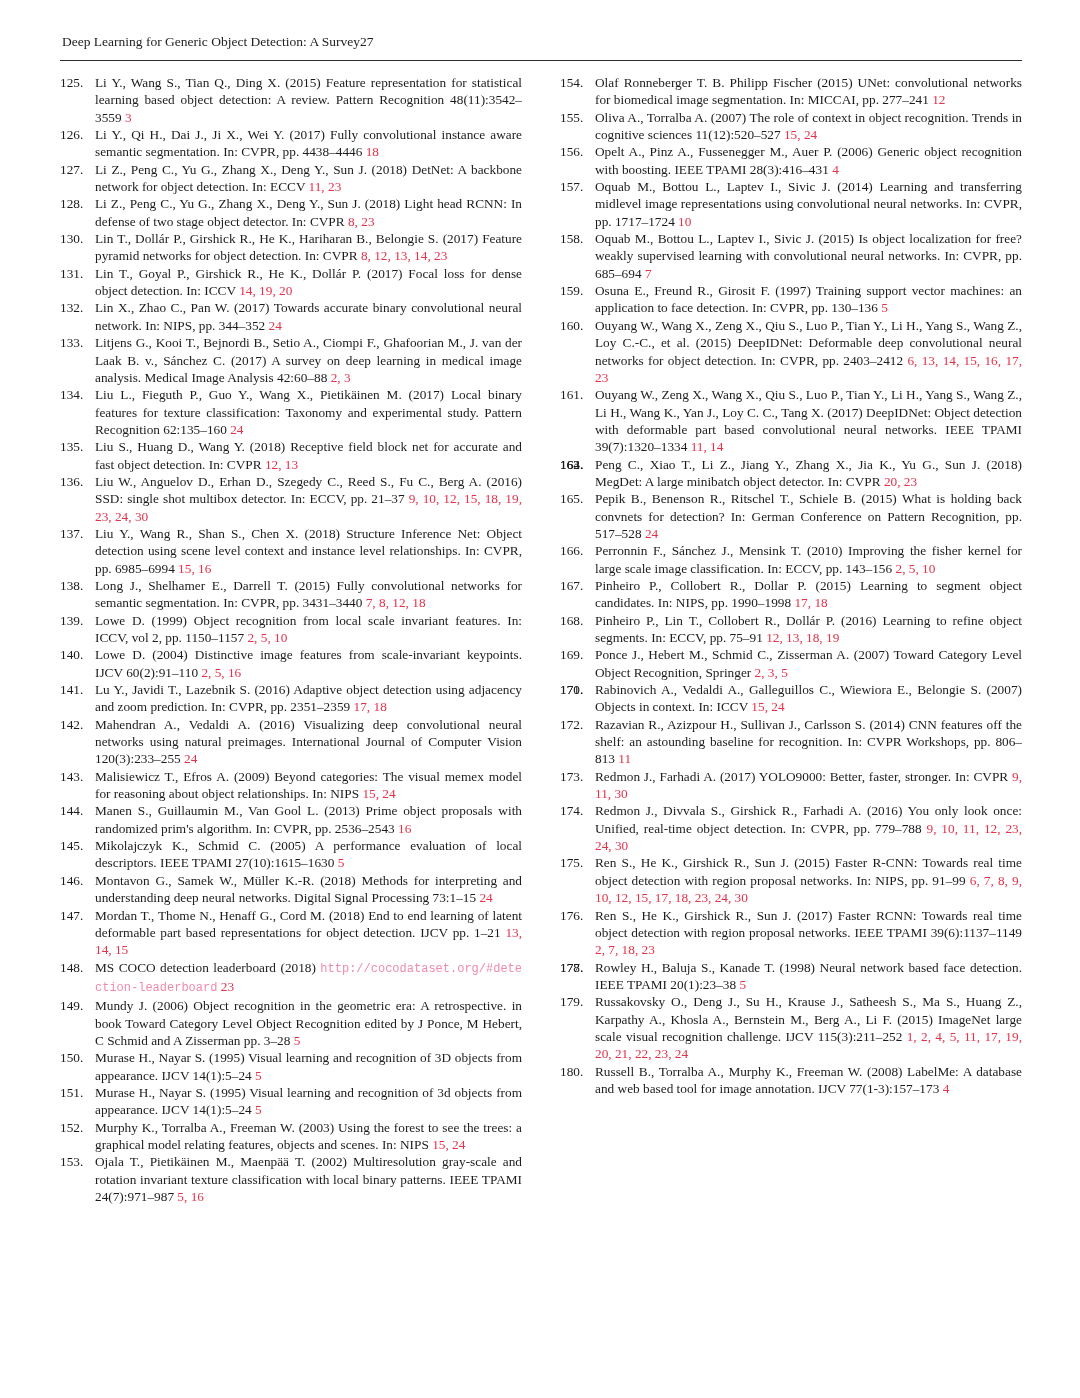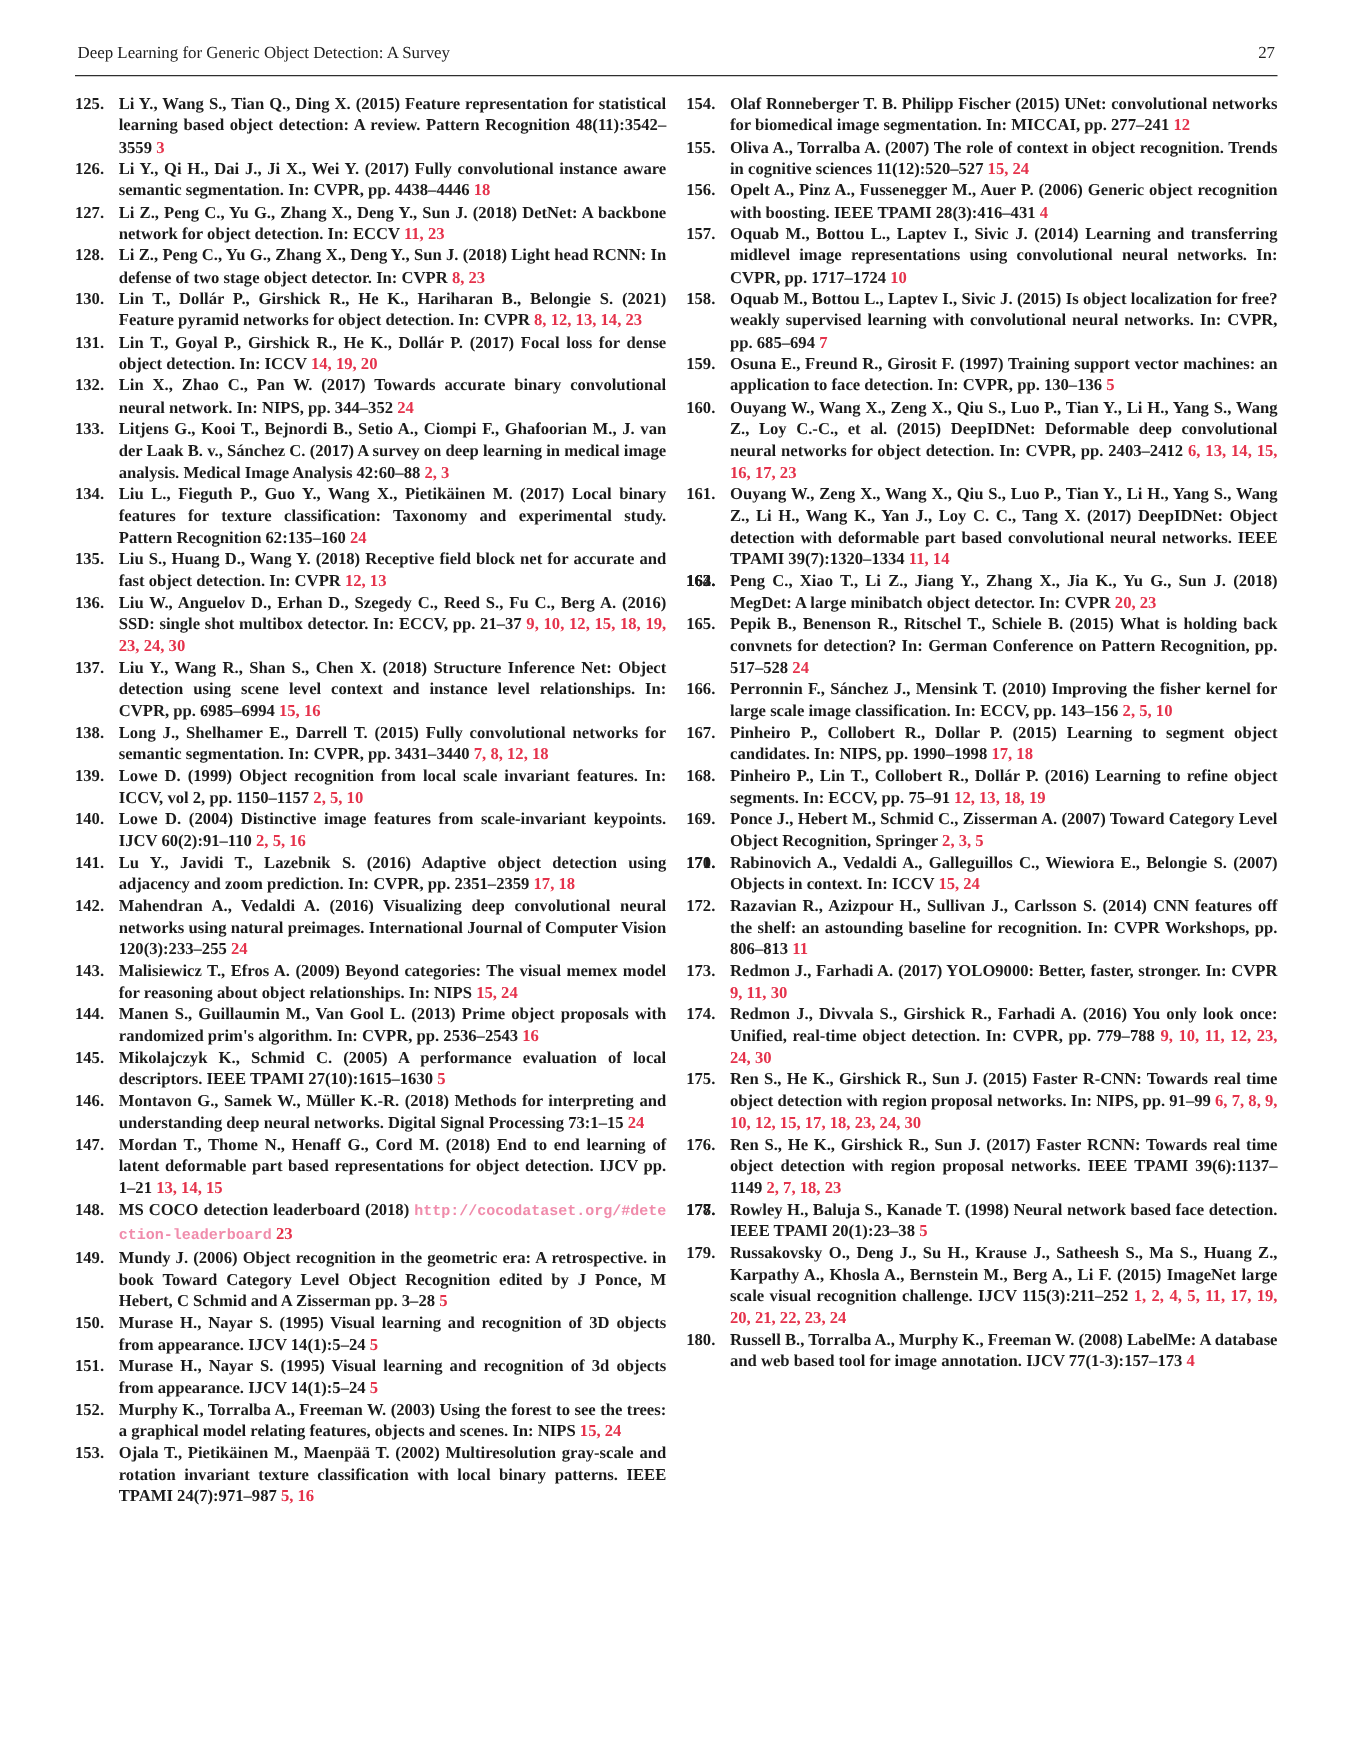--- a/index.html
+++ b/index.html
@@ -7,34 +7,32 @@
   body {
     width: 1080px;
     height: 1398px;
     font-family: "Liberation Serif", "DejaVu Serif", serif;
     color: #1c1c1c;
     overflow: hidden;
   }
   .page { padding: 30px 58px 0 60px; }
   .page-header {
     display: flex;
-    justify-content: space-between;
     align-items: baseline;
     font-size: 13.5px;
     color: #222;
     padding: 4px 2px 10px 2px;
   }
   .header-rule {
     border-bottom: 1px solid #2e2e2e;
     margin: 0 0 13px 0;
   }
   .columns {
     display: flex;
-    gap: 16px;
-    font-weight: bold;
+    gap: 38px;
   }
   .col { flex: 1 1 0; min-width: 0; }
   .ref {
     position: relative;
     padding-left: 35px;
     text-align: justify;
     font-size: 13.3px;
     line-height: 17.35px;
     color: #1c1c1c;
     hyphens: auto;
@@ -61,21 +59,21 @@
     <span>Deep Learning for Generic Object Detection: A Survey</span>
     <span>27</span>
   </header>
   <div class="header-rule"></div>
   <div class="columns">
     <div class="col">
         <div class="ref"><span class="ref-num">125.</span><span><span>Li Y., Wang S., Tian Q., Ding X. (2015) Feature representation for statistical learning based object detection: A review. Pattern Recognition 48(11):3542–3559 </span><span class="cite-link">3</span></span></div>
         <div class="ref"><span class="ref-num">126.</span><span><span>Li Y., Qi H., Dai J., Ji X., Wei Y. (2017) Fully convolutional instance aware semantic segmentation. In: CVPR, pp. 4438–4446 </span><span class="cite-link">18</span></span></div>
         <div class="ref"><span class="ref-num">127.</span><span><span>Li Z., Peng C., Yu G., Zhang X., Deng Y., Sun J. (2018) DetNet: A backbone network for object detection. In: ECCV </span><span class="cite-link">11, 23</span></span></div>
         <div class="ref"><span class="ref-num">128.</span><span><span>Li Z., Peng C., Yu G., Zhang X., Deng Y., Sun J. (2018) Light head RCNN: In defense of two stage object detector. In: CVPR </span><span class="cite-link">8, 23</span></span></div>
-        <div class="ref"><span class="ref-num">130.</span><span><span>Lin T., Dollár P., Girshick R., He K., Hariharan B., Belongie S. (2021) Feature pyramid networks for object detection. In: CVPR </span><span class="cite-link">8, 12, 13, 14, 23</span></span></div>
+        <div class="ref"><span class="ref-num">130.</span><span><span>Lin T., Dollár P., Girshick R., He K., Hariharan B., Belongie S. (2017) Feature pyramid networks for object detection. In: CVPR </span><span class="cite-link">8, 12, 13, 14, 23</span></span></div>
         <div class="ref"><span class="ref-num">131.</span><span><span>Lin T., Goyal P., Girshick R., He K., Dollár P. (2017) Focal loss for dense object detection. In: ICCV </span><span class="cite-link">14, 19, 20</span></span></div>
         <div class="ref"><span class="ref-num">132.</span><span><span>Lin X., Zhao C., Pan W. (2017) Towards accurate binary convolutional neural network. In: NIPS, pp. 344–352 </span><span class="cite-link">24</span></span></div>
         <div class="ref"><span class="ref-num">133.</span><span><span>Litjens G., Kooi T., Bejnordi B., Setio A., Ciompi F., Ghafoorian M., J. van der Laak B. v., Sánchez C. (2017) A survey on deep learning in medical image analysis. Medical Image Analysis 42:60–88 </span><span class="cite-link">2, 3</span></span></div>
         <div class="ref"><span class="ref-num">134.</span><span><span>Liu L., Fieguth P., Guo Y., Wang X., Pietikäinen M. (2017) Local binary features for texture classification: Taxonomy and experimental study. Pattern Recognition 62:135–160 </span><span class="cite-link">24</span></span></div>
         <div class="ref"><span class="ref-num">135.</span><span><span>Liu S., Huang D., Wang Y. (2018) Receptive field block net for accurate and fast object detection. In: CVPR </span><span class="cite-link">12, 13</span></span></div>
         <div class="ref"><span class="ref-num">136.</span><span><span>Liu W., Anguelov D., Erhan D., Szegedy C., Reed S., Fu C., Berg A. (2016) SSD: single shot multibox detector. In: ECCV, pp. 21–37 </span><span class="cite-link">9, 10, 12, 15, 18, 19, 23, 24, 30</span></span></div>
         <div class="ref"><span class="ref-num">137.</span><span><span>Liu Y., Wang R., Shan S., Chen X. (2018) Structure Inference Net: Object detection using scene level context and instance level relationships. In: CVPR, pp. 6985–6994 </span><span class="cite-link">15, 16</span></span></div>
         <div class="ref"><span class="ref-num">138.</span><span><span>Long J., Shelhamer E., Darrell T. (2015) Fully convolutional networks for semantic segmentation. In: CVPR, pp. 3431–3440 </span><span class="cite-link">7, 8, 12, 18</span></span></div>
         <div class="ref"><span class="ref-num">139.</span><span><span>Lowe D. (1999) Object recognition from local scale invariant features. In: ICCV, vol 2, pp. 1150–1157 </span><span class="cite-link">2, 5, 10</span></span></div>
         <div class="ref"><span class="ref-num">140.</span><span><span>Lowe D. (2004) Distinctive image features from scale-invariant keypoints. IJCV 60(2):91–110 </span><span class="cite-link">2, 5, 16</span></span></div>

